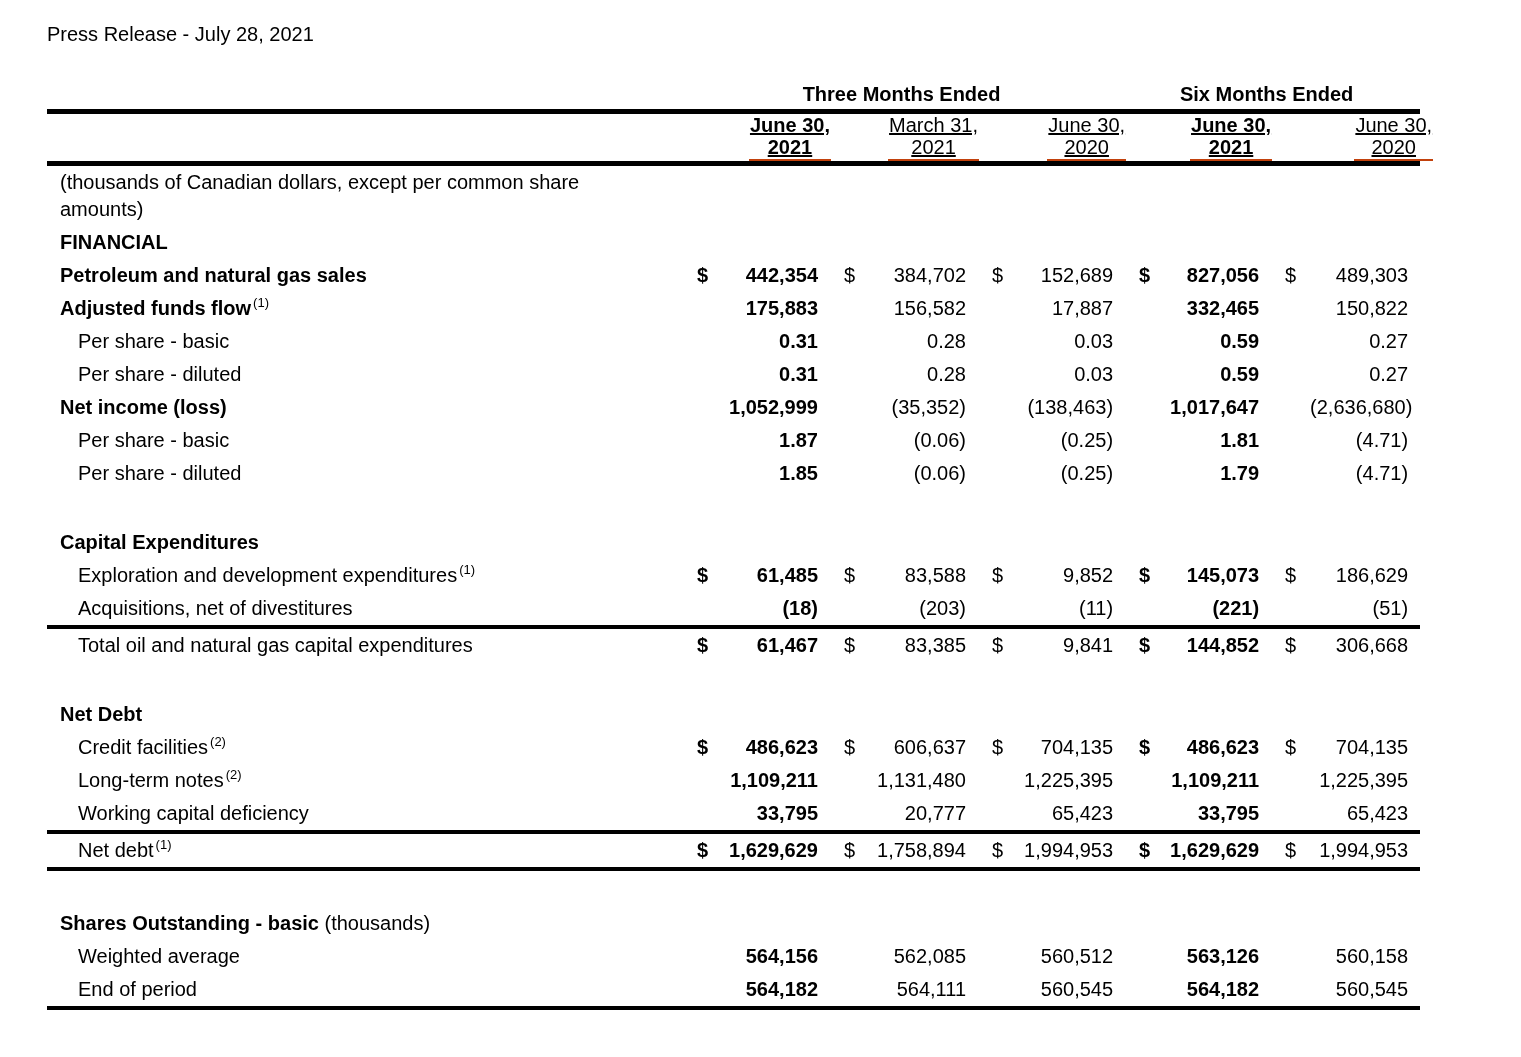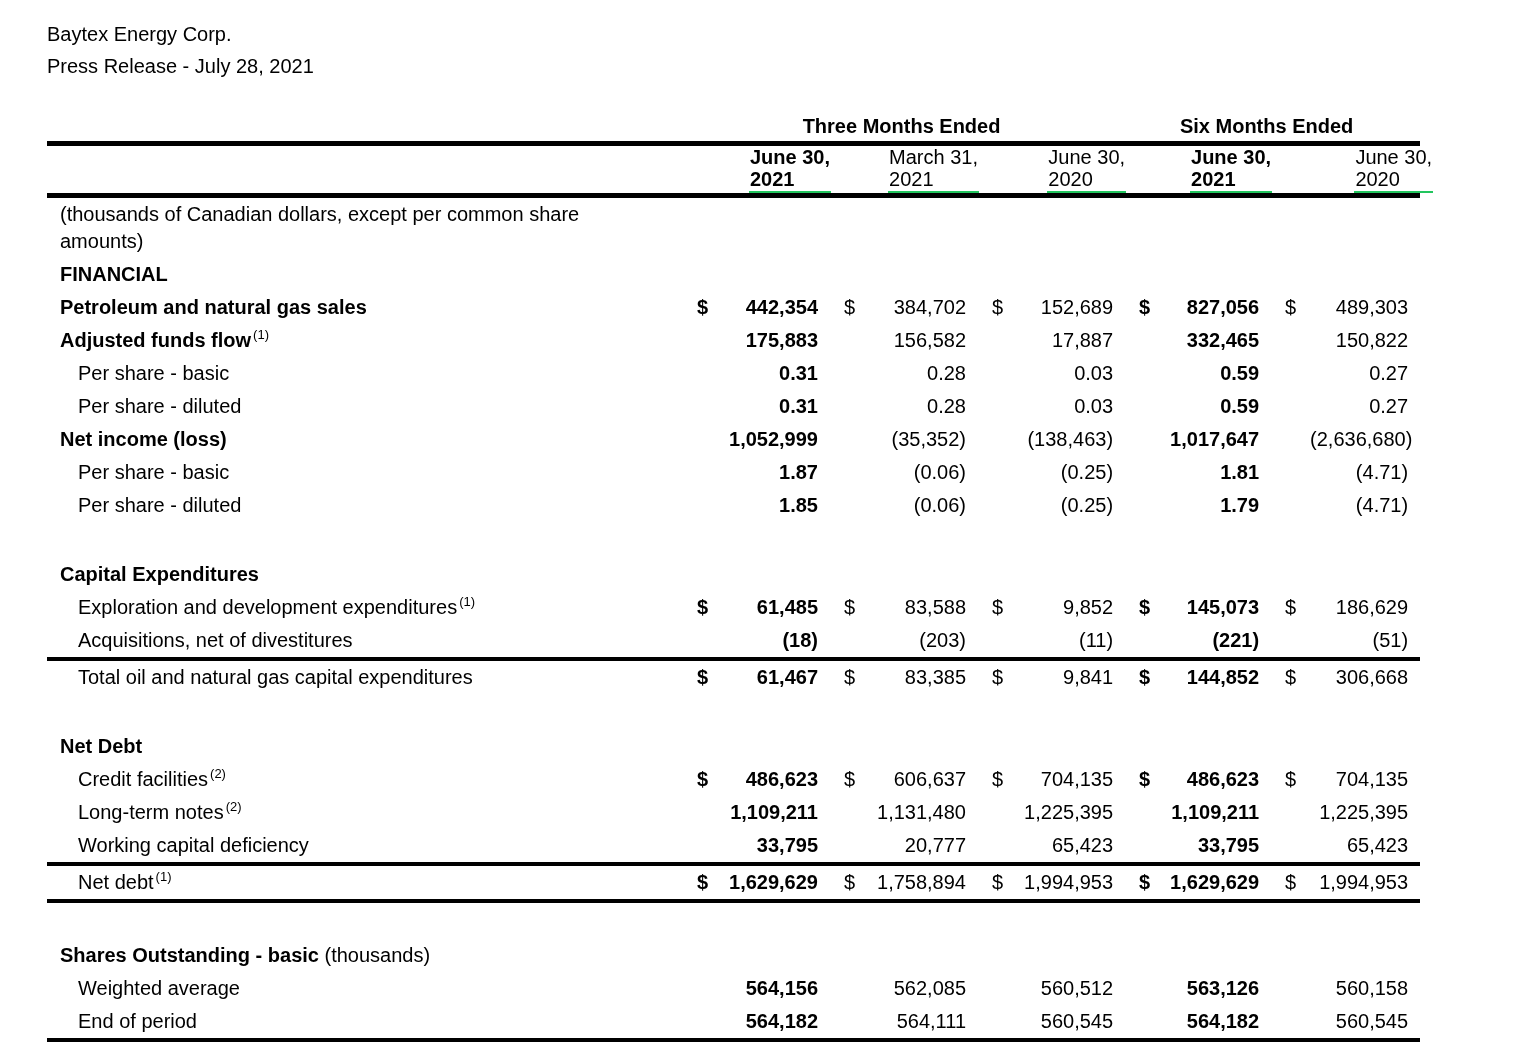--- a/index.html
+++ b/index.html
@@ -45,25 +45,26 @@
   }
   td.group-head { text-align: center; }
   tr.date-row td {
     border-bottom: 5px solid #000;
     height: 47px;
     text-align: right;
     vertical-align: bottom;
   }
   .date-block {
     display: inline-block;
-    text-align: left;
-    border-bottom: 2px solid #22c55e;
+    text-align: center;
+    border-bottom: 2px solid #c2410c;
     line-height: 22px;
     margin-right: -13px;
     padding: 0 1px 1px 1px;
+    text-decoration: underline;
   }
   tr.date-row td.b { font-weight: bold; }
   
   tbody td {
     line-height: 27px;
     padding-top: 3px;
     padding-bottom: 3px;
   }
   td.label { padding-left: 13px; }
   td.label.indent { padding-left: 31px; }
@@ -90,21 +91,20 @@
     line-height: 27px;
     font-weight: normal;
   }
 </style>
 </head>
 <body>
 
 <div class="page">
 
   <div class="doc-header">
-    <div>Baytex Energy Corp.</div>
     <div>Press Release - July 28, 2021</div>
   </div>
 
   <table class="fin">
     <colgroup>
       <col style="width:643px">
       <col style="width:30px">
         <col style="width:98px">
       <col style="width:50px">
         <col style="width:98px">

